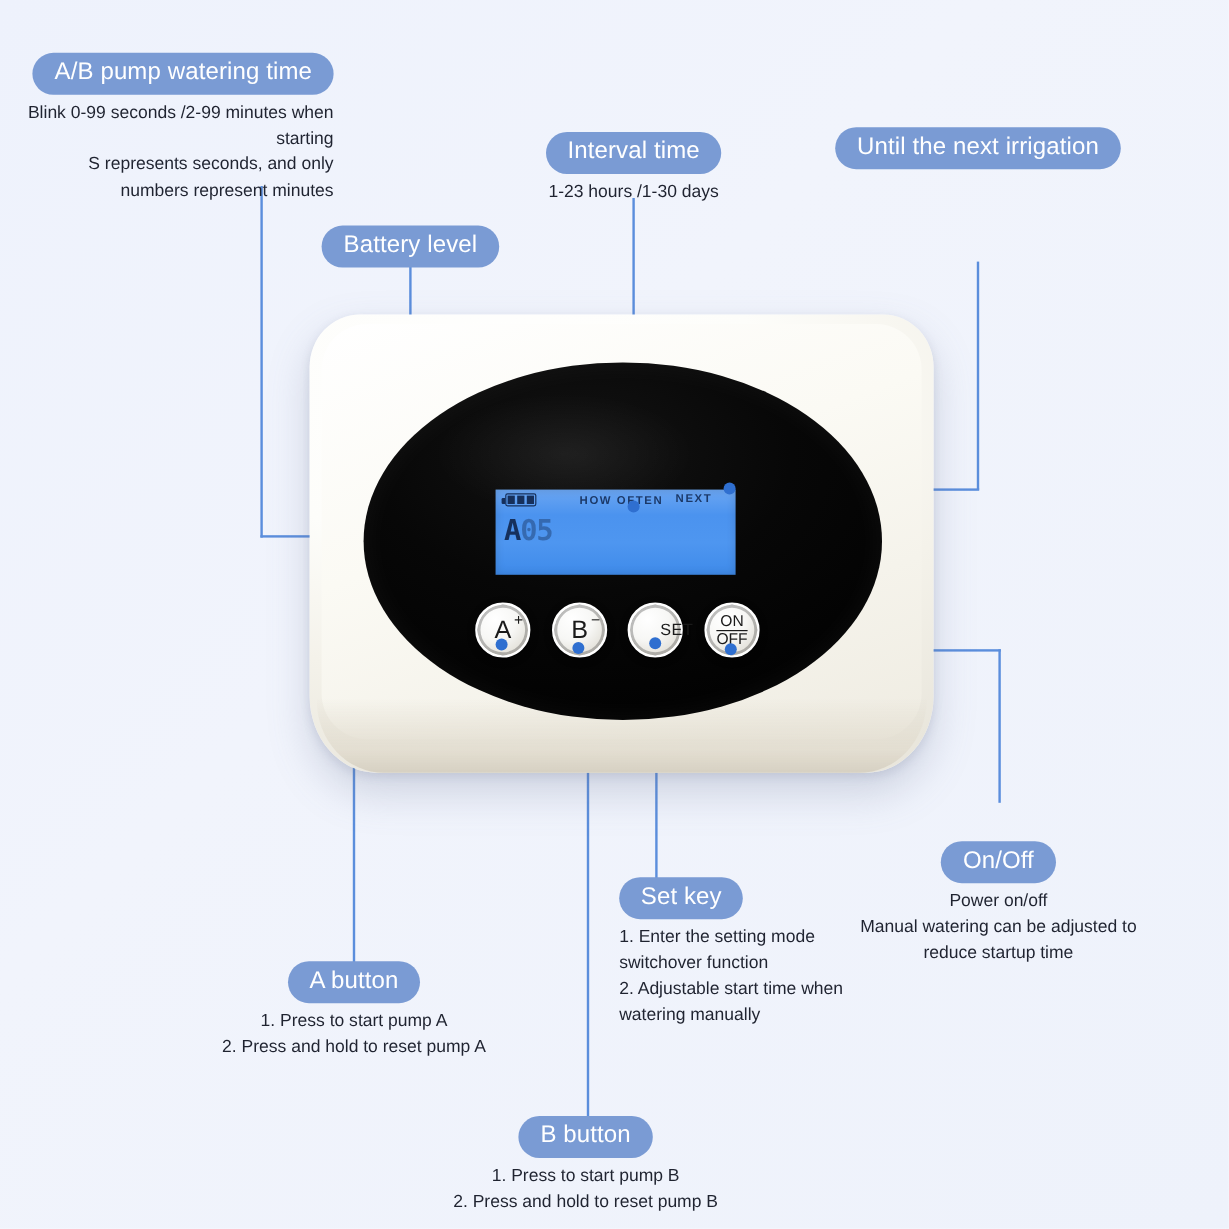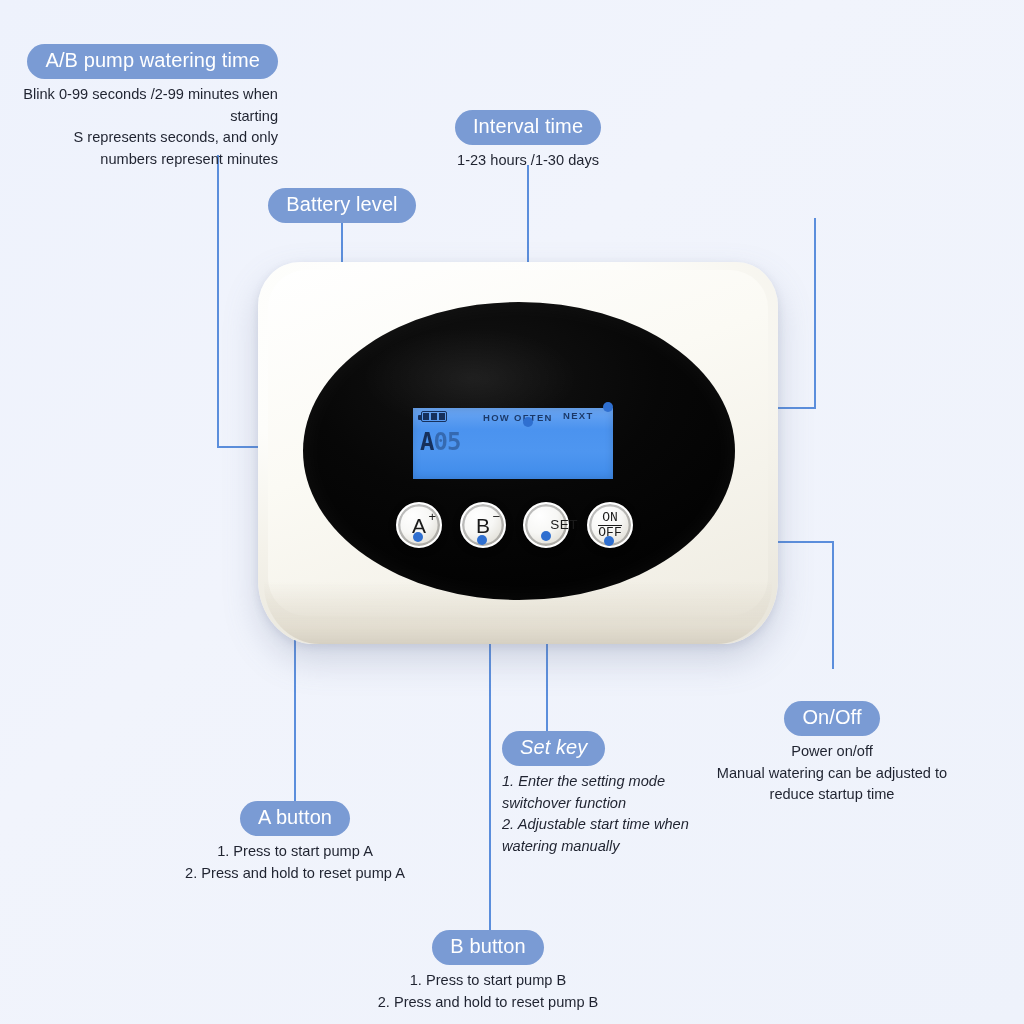--- a/index.html
+++ b/index.html
@@ -137,21 +137,21 @@
     width: 46px; height: 46px; border-radius: 50%;
     background: radial-gradient(70% 70% at 35% 28%, #ffffff 0%, #f7f7f5 60%, #e6e4dd 100%);
     border: 2px solid #ffffff;
     box-shadow: 0 2px 6px rgba(0,0,0,.55), inset 0 0 0 2.4px rgba(30,30,30,.28);
     display: flex; align-items: center; justify-content: center;
     color: #1a1a1a;
   }
   .btn .lbl { font-size: 21px; line-height: 1; font-weight: 400; position: relative; }
   .btn .sup { font-size: 13px; position: absolute; top: -5px; right: -10px; }
   .btn .small { font-size: 13.5px; letter-spacing: .5px; margin-left: 36px; }
-  .btn .stack { font-size: 13px; line-height: 1.02; text-align: center; font-family: Liberation Mono, monospace; }
+  .btn .stack { font-size: 13px; line-height: 1.02; text-align: center; }
   .btn .stack .top { display: block; border-bottom: 1.2px solid #1a1a1a; padding-bottom: .5px; }
   .btn .stack .bot { display: block; padding-top: .5px; }
 </style>
 </head>
 <body>
 
 <div class="line v" style="left:217px; top:155px; height:293px;"></div>
 <div class="line h" style="left:217px; top:446px; width:225px;"></div>
 
 <div class="line v" style="left:341px; top:210px; height:207px;"></div>
@@ -181,29 +181,30 @@
 <div class="anno ta-c" style="left:258px; top:188px; width:168px;">
   <div class="pill">Battery level</div>
 </div>
 
 <div class="anno ta-c" style="left:432px; top:110px; width:192px;">
   <div class="pill">Interval time</div>
   <div class="desc">1-23 hours /1-30 days</div>
 </div>
 
 <div class="anno ta-c" style="left:682px; top:106px; width:266px;">
+  <div class="pill">Until the next irrigation</div>
 </div>
 
 <div class="anno ta-c" style="left:700px; top:701px; width:264px;">
   <div class="pill">On/Off</div>
   <div class="desc">Power on/off
 Manual watering can be adjusted to reduce startup time</div>
 </div>
 
-<div class="anno ta-l" style="left:502px; top:731px; width:200px;font-style:italic;">
+<div class="anno ta-l" style="left:516px; top:731px; width:200px;">
   <div class="pill">Set key</div>
   <div class="desc">1. Enter the setting mode switchover function
 2. Adjustable start time when watering manually</div>
 </div>
 
 <div class="anno ta-c" style="left:162px; top:801px; width:266px;">
   <div class="pill">A button</div>
   <div class="desc">1. Press to start pump A
 2. Press and hold to reset pump A</div>
 </div>

